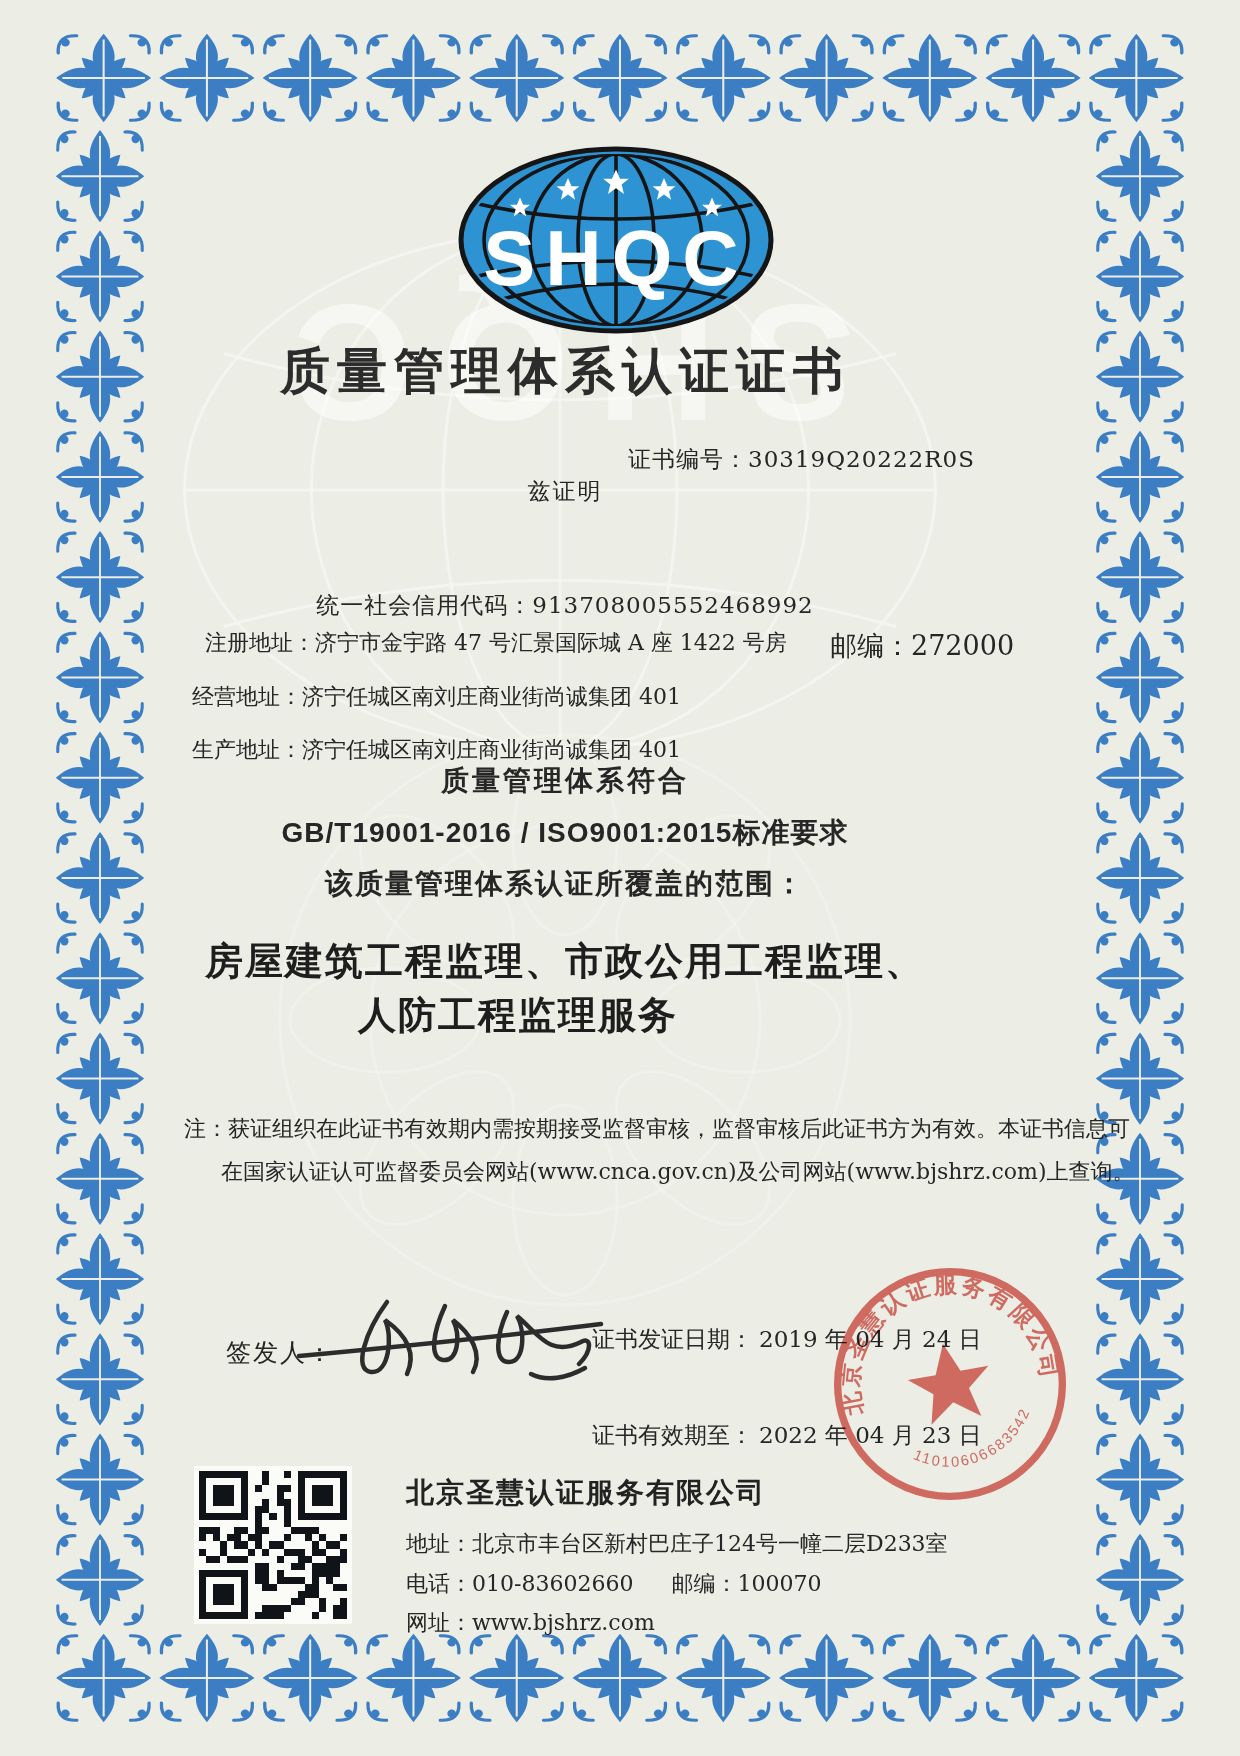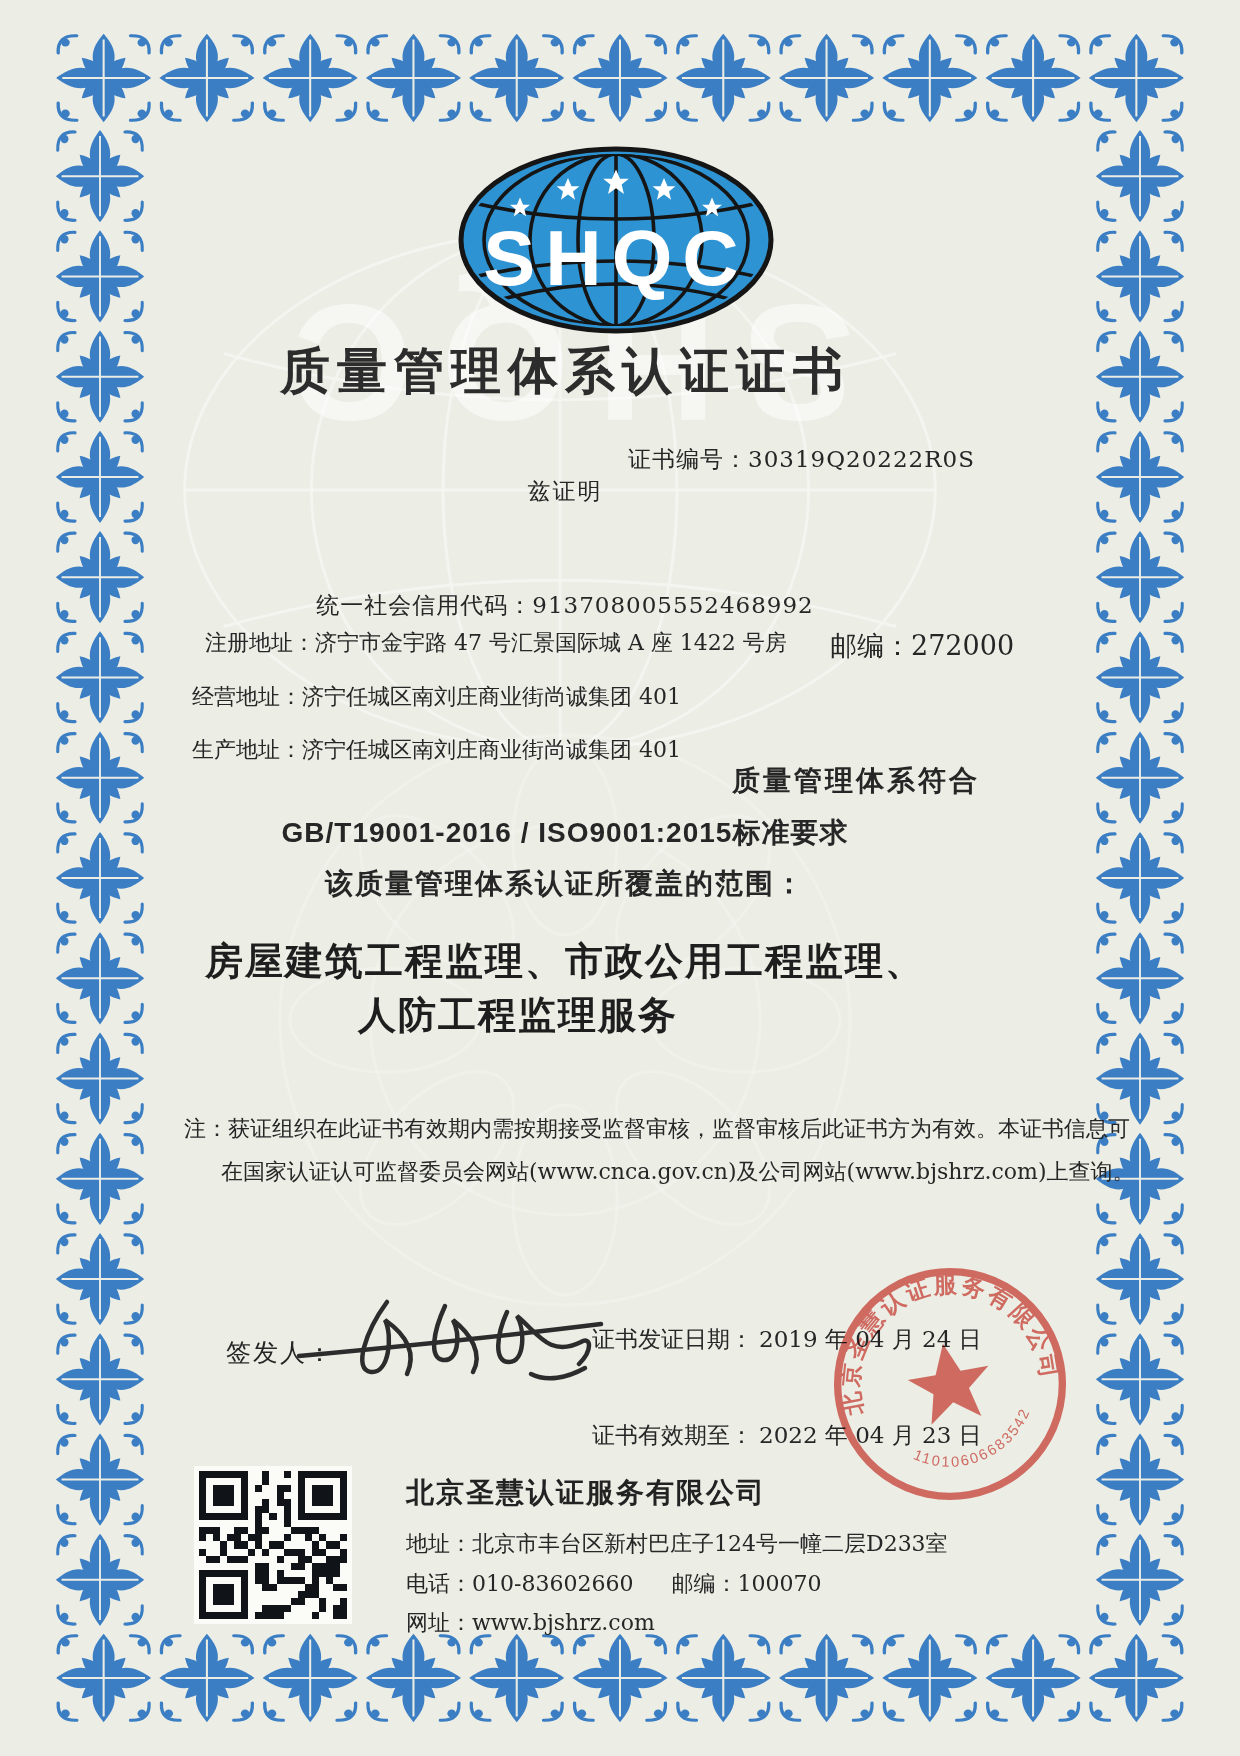--- a/index.html
+++ b/index.html
@@ -27,21 +27,21 @@
   .logo{position:absolute;left:455px;top:144px;width:322px;height:192px;}
 
   .title{top:338px;font-size:50px;font-weight:bold;letter-spacing:7px;color:#2c2c2c;}
   .certno{position:absolute;left:628px;top:444px;font-size:23px;letter-spacing:1px;}
   .certify{top:476px;font-size:23px;letter-spacing:2px;}
   .company{top:512px;font-size:39px;font-weight:600;letter-spacing:2px;color:#222;}
   .credit{top:590px;font-size:23px;letter-spacing:1px;}
   .addr{position:absolute;left:192px;font-size:22px;white-space:nowrap;}
   .addr-reg{top:628px;margin-left:13px;} .addr-biz{top:682px;} .addr-prod{top:735px;}
   .postcode{position:absolute;left:830px;top:628px;font-size:27px;}
-  .compliance{top:762px;font-size:28px;font-weight:bold;letter-spacing:3px;text-align:right;}
+  .compliance{top:762px;font-size:28px;font-weight:bold;letter-spacing:3px;}
   .standard{top:814px;font-size:28px;font-weight:bold;letter-spacing:1px;}
   .scopelabel{top:865px;font-size:28px;font-weight:bold;letter-spacing:2px;}
   .scope1{top:936px;font-size:38px;font-weight:bold;letter-spacing:2px;color:#1e1e1e;}
   .scope2{position:absolute;left:358px;top:990px;font-size:38px;font-weight:bold;letter-spacing:2px;color:#1e1e1e;}
   .note1{position:absolute;left:184px;top:1114px;font-size:22px;white-space:nowrap;}
   .note2{position:absolute;left:221px;top:1157px;font-size:22px;white-space:nowrap;}
   .signer{position:absolute;left:226px;top:1336px;font-size:25px;letter-spacing:2px;}
   .sig{position:absolute;left:295px;top:1286px;width:312px;height:120px;}
   .daterow{position:absolute;left:592px;font-size:23px;white-space:nowrap;}
   .d0{top:1324px;} .d1{top:1372px;} .d2{top:1420px;}

